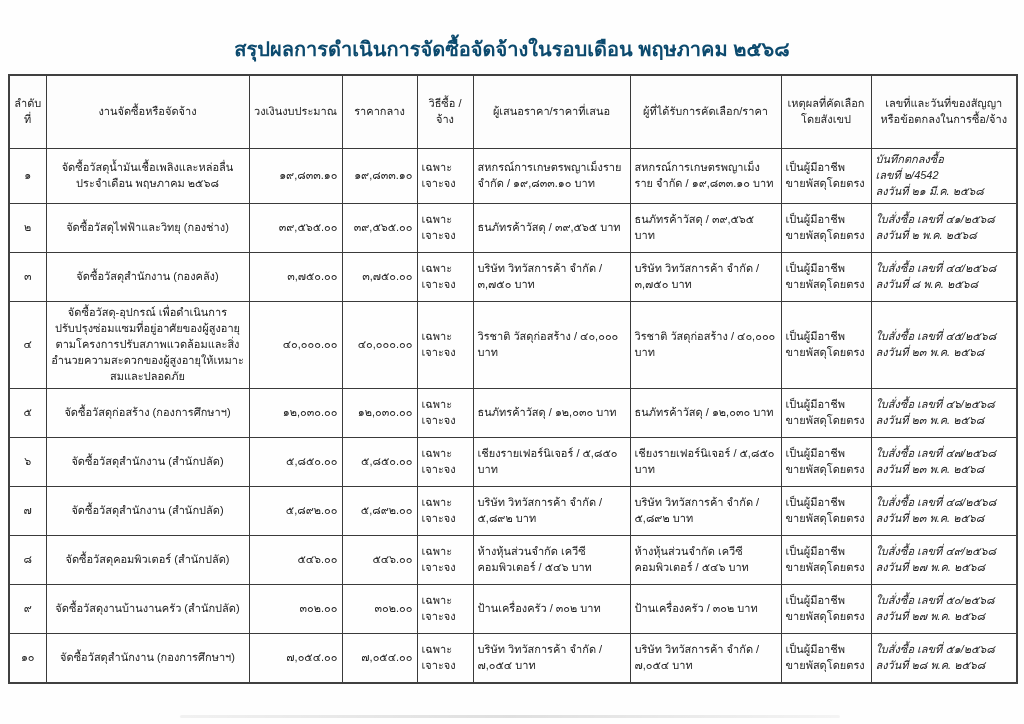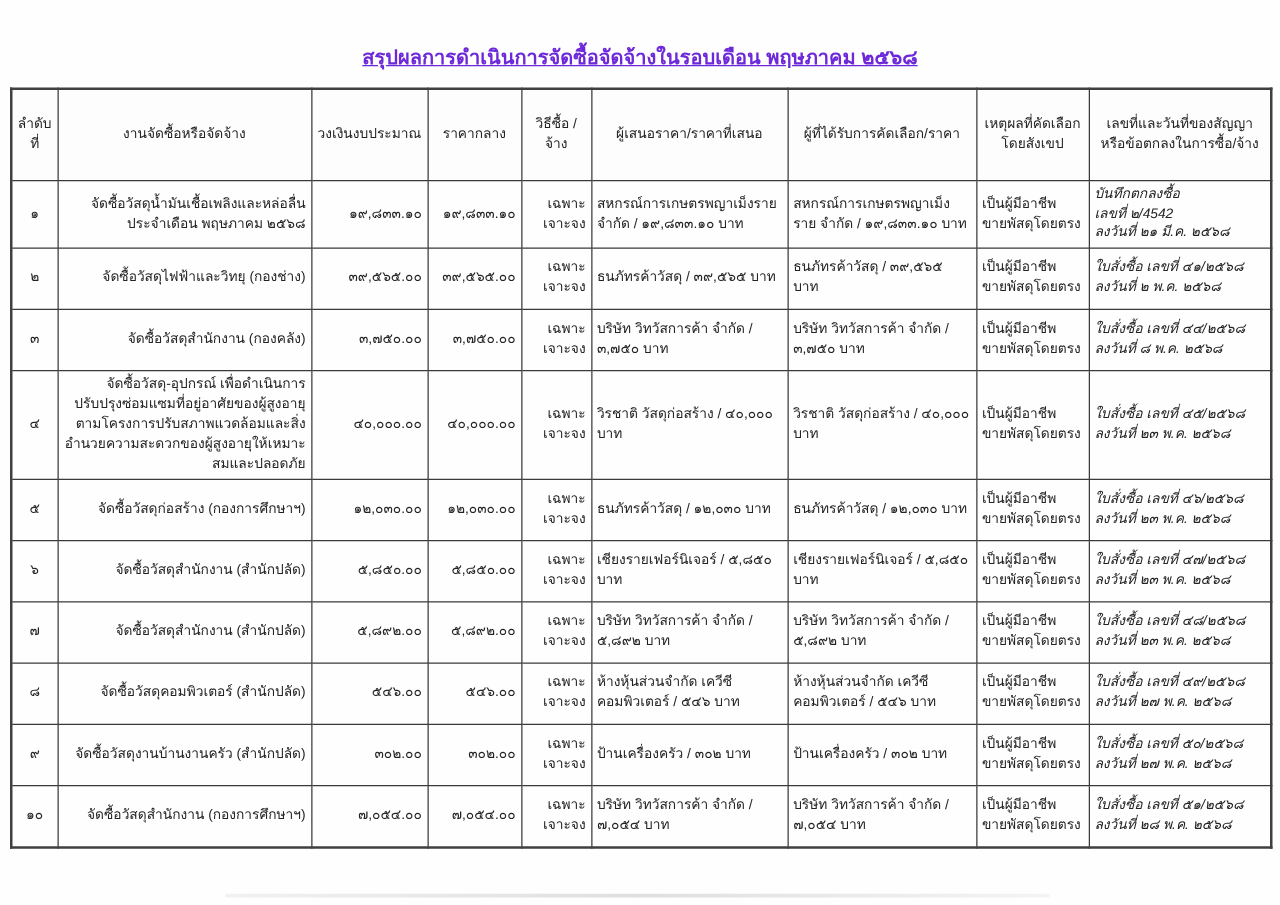--- a/index.html
+++ b/index.html
@@ -15,25 +15,24 @@
     height: 724px;
     background: #fefefe;
     overflow: hidden;
   }
   .titles {
     padding-top: 38px;
     text-align: center;
     line-height: 1.1;
   }
   .title-line {
-    font-size: 16px;
+    font-size: 20px;
     font-weight: bold;
-    color: #6d28d9;
+    color: #0c4a6e;
     margin: 0 0 14px 0;
-    text-decoration: underline;
   }
   table.proc {
     border-collapse: collapse;
     table-layout: fixed;
     width: 1008px;
     margin: 14px 8px 0 8px;
     border: 2px solid #404040;
     font-size: 11px;
     color: #232323;
   }
@@ -44,24 +43,24 @@
     line-height: 1.45;
     word-wrap: break-word;
   }
   table.proc th {
     font-weight: normal;
     text-align: center;
     height: 66px;
     background: #fdfdfd;
   }
   td.c-no     { text-align: center; }
-  td.c-work   { text-align: right; }
+  td.c-work   { text-align: center; }
   td.c-budget { text-align: right; padding-right: 5px; }
   td.c-mid    { text-align: right; padding-right: 5px; }
-  td.c-method { text-align: right; font-family: Liberation Serif, serif; }
+  td.c-method { text-align: left; font-family: Liberation Serif, serif; }
   td.c-bidder { text-align: left; }
   td.c-sel    { text-align: left; }
   td.c-reason { text-align: left; }
   td.c-contract { text-align: left; font-style: italic; }
   
   col.w-no { width: 37px; }
   col.w-work { width: 203px; }
   col.w-budget { width: 93px; }
   col.w-mid { width: 75px; }
   col.w-method { width: 56px; }

